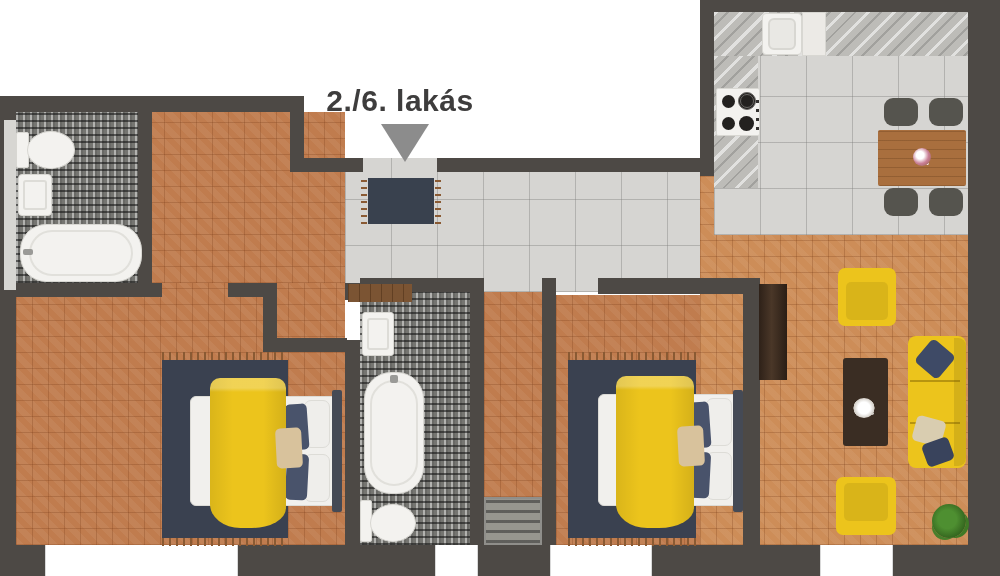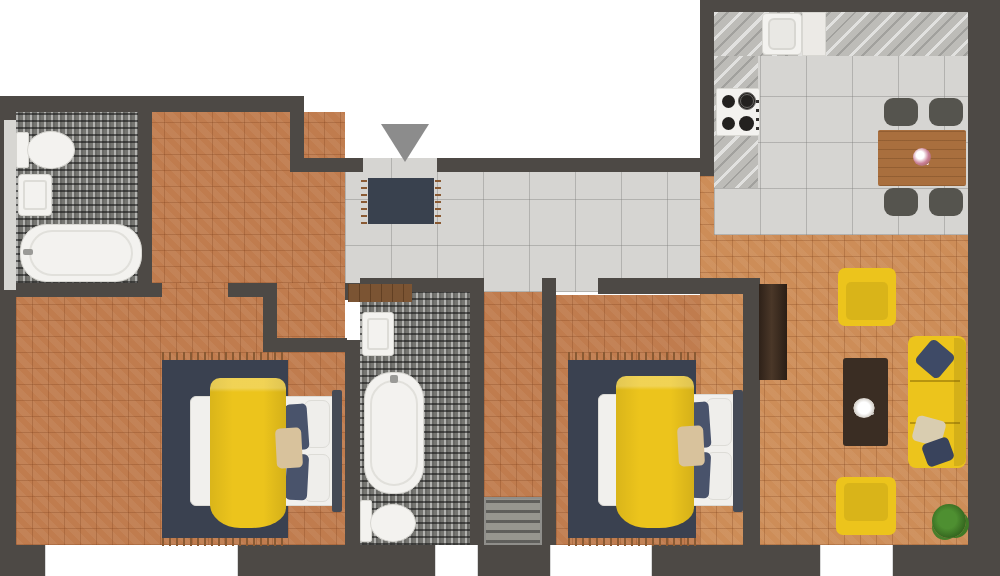--- a/index.html
+++ b/index.html
@@ -183,15 +183,16 @@
     <div class="abs" style="left:2px;top:86px;width:50px;height:2px;background:rgba(120,90,0,.45);"></div>
   </div>
   <div class="pillow-n" style="left:920px;top:344px;width:30px;height:30px;transform:rotate(40deg);background:#3e4a66;"></div>
   <div class="pillow-b" style="left:914px;top:418px;width:30px;height:26px;transform:rotate(15deg);background:#d9cdb0;"></div>
   <div class="pillow-n" style="left:924px;top:440px;width:28px;height:24px;transform:rotate(-20deg);background:#39435c;"></div>
   <div class="darkwood" style="left:843px;top:358px;width:45px;height:88px;"></div>
   <div class="abs" style="left:853px;top:398px;width:22px;height:20px;border-radius:50%;
        background:radial-gradient(circle at 50% 50%, #fff 0 40%, #cfcac2 70%, transparent 72%);box-shadow:7px 5px 0 -8px #fff,-5px 6px 0 -8px #e8e4dd;"></div>
   <div class="plant" style="left:932px;top:504px;width:34px;height:34px;"></div>
 
+  <div class="title" style="left:300px;top:84px;width:200px;">2./6. lakás</div>
   <div class="arrow-down" style="left:381px;top:124px;"></div>
 
 </div>
 
 </body></html>

